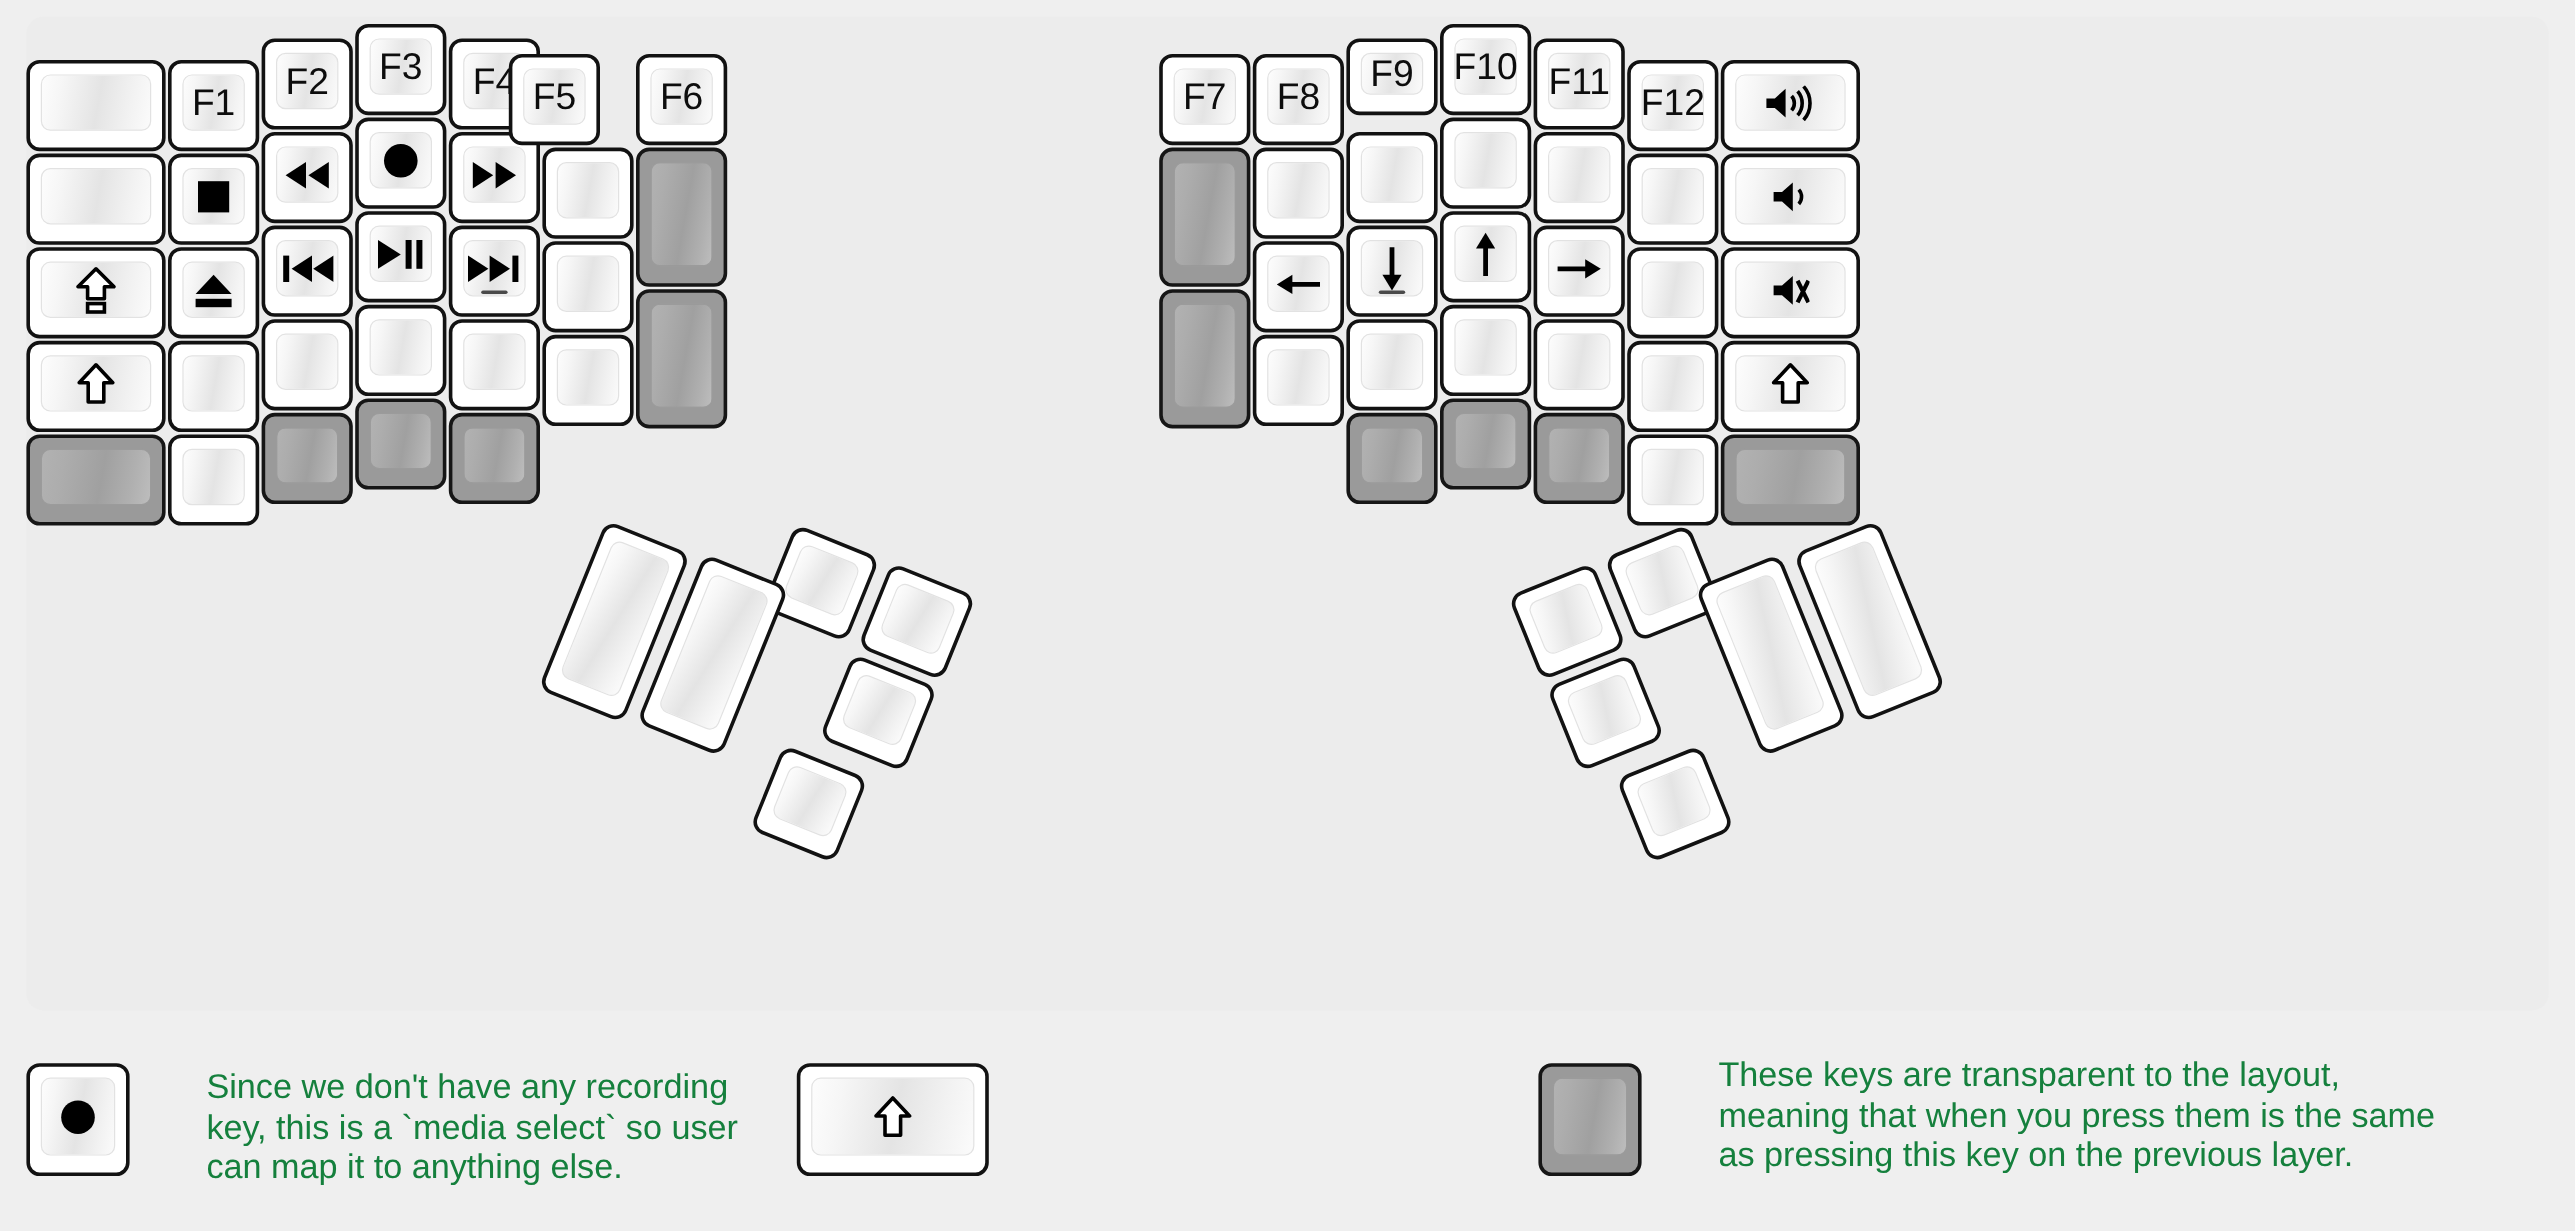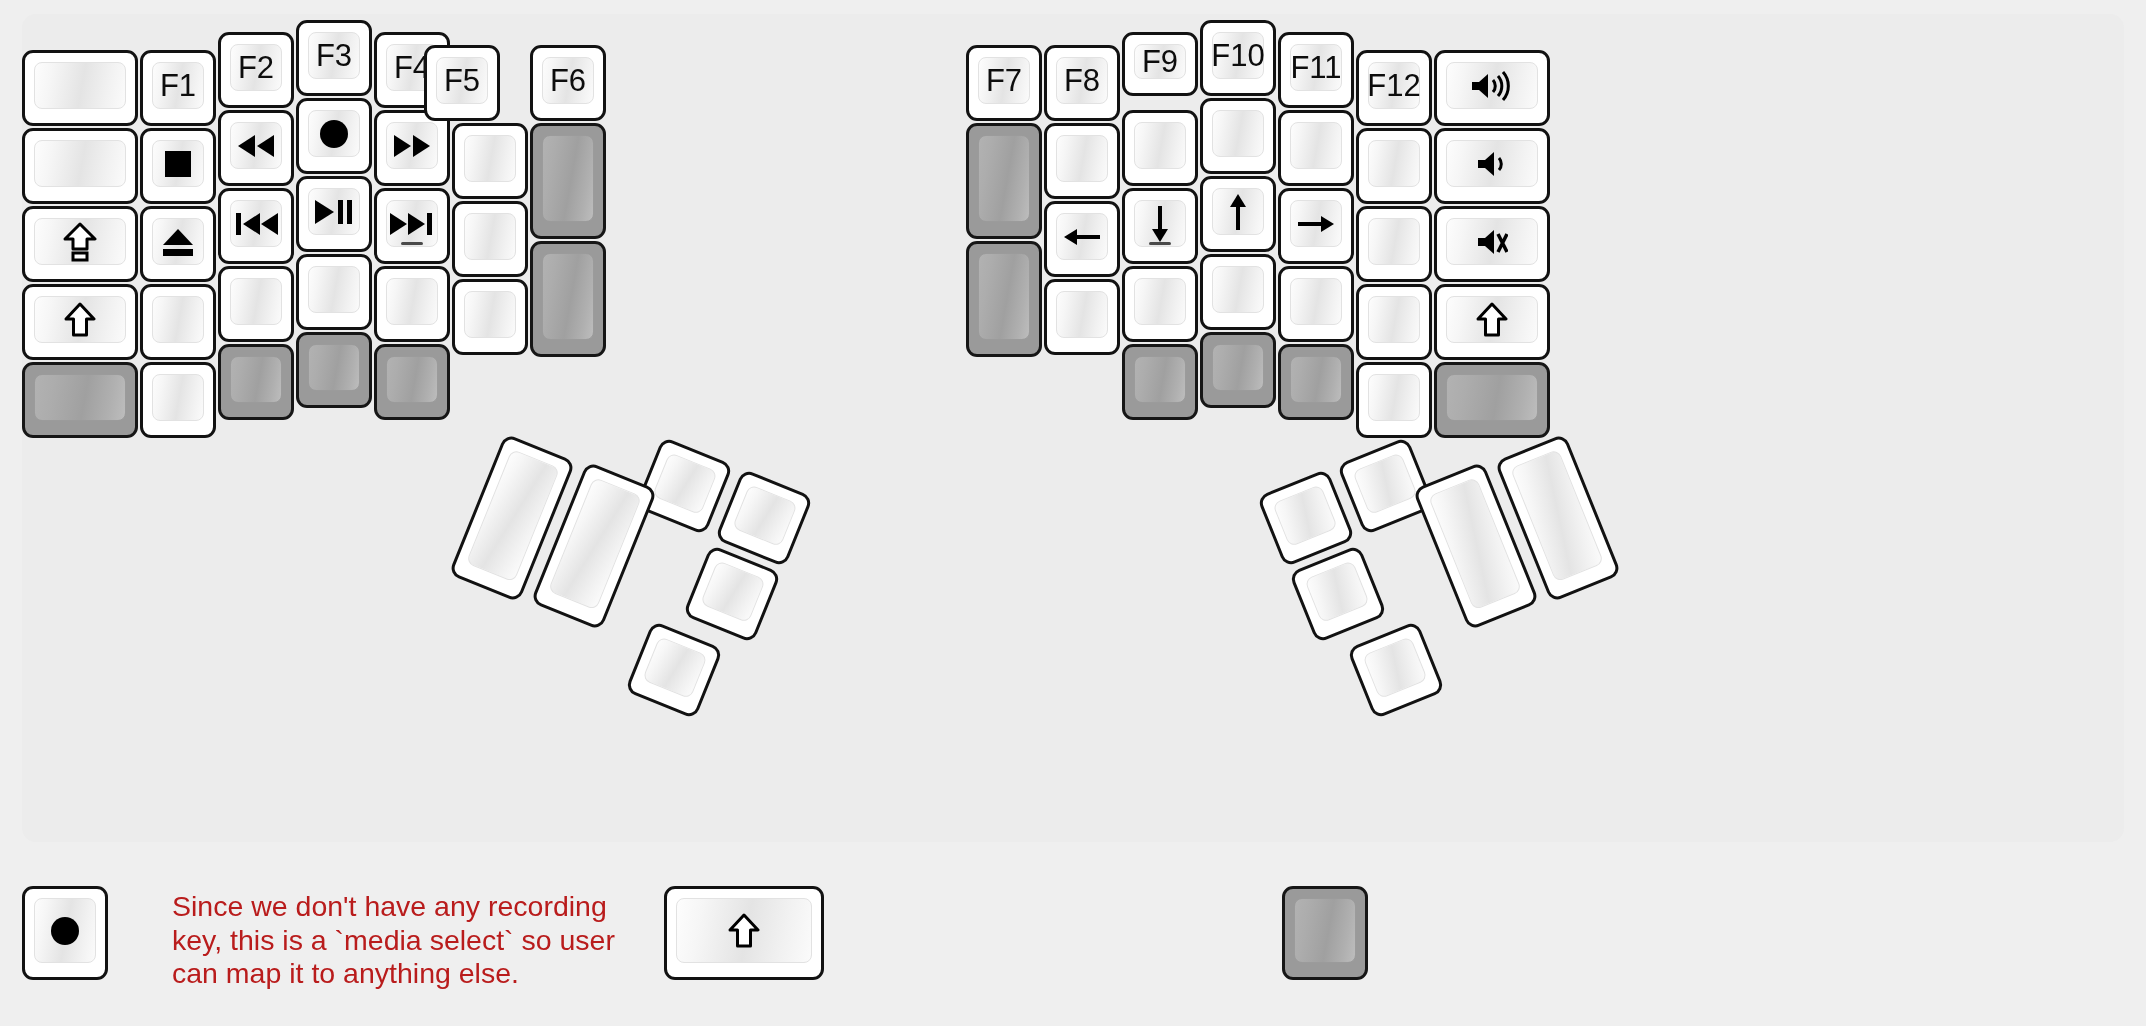--- a/index.html
+++ b/index.html
@@ -86,21 +86,21 @@
     background:linear-gradient(100deg,#fdfdfd 0%,#f6f6f6 18%,#e4e4e4 52%,#f2f2f2 80%,#fbfbfb 100%);
     border:1px solid #e2e2e2;
     display:flex;align-items:center;justify-content:center;
   }
   .legkey.trans{background:#9a9a9a;border-color:#161616;}
   .legkey.trans .cap{
     background:linear-gradient(100deg,#b2b2b2 0%,#adadad 20%,#a0a0a0 55%,#b0b0b0 82%,#bdbdbd 100%);
     border:1px solid #9b9b9b;
   }
   .legtxt{
-    font-size:28.5px;line-height:1.18;color:#b91c1c;
+    font-size:28.5px;line-height:1.18;color:#15803d;
     white-space:pre-line;
   }
 </style>
 </head>
 <body>
 
 <div id="root">
 
   <div id="board"></div>
 
@@ -607,16 +607,19 @@
             </span>
           </div>
         </div>
       </div>
       <div class="leg" style="left: 1282px; top: 14px;">
         <div class="legkey trans" style="width: 86px; height: 94px;">
           <div class="cap">
             <span class="lbl"></span>
           </div>
         </div>
+        <div class="legtxt" style="margin-left: 64px; margin-top: -6px;">These keys are transparent to the layout,
+meaning that when you press them is the same
+as pressing this key on the previous layer.</div>
       </div>
     </div>
 
 </div>
 
 </body></html>

